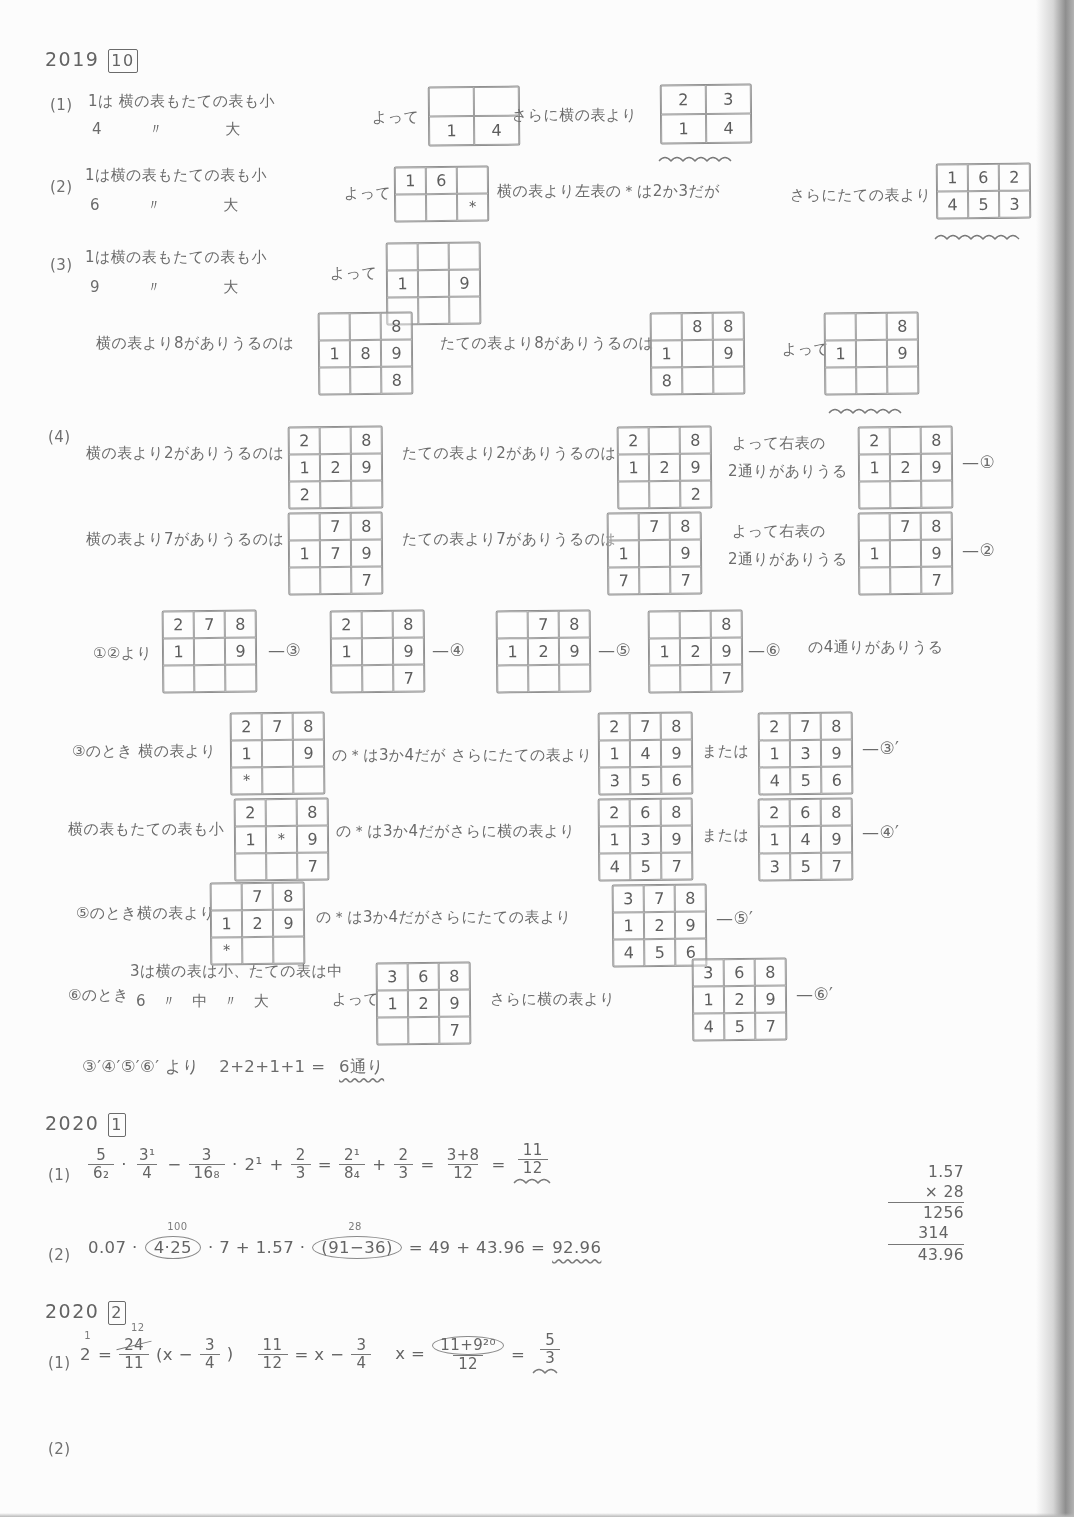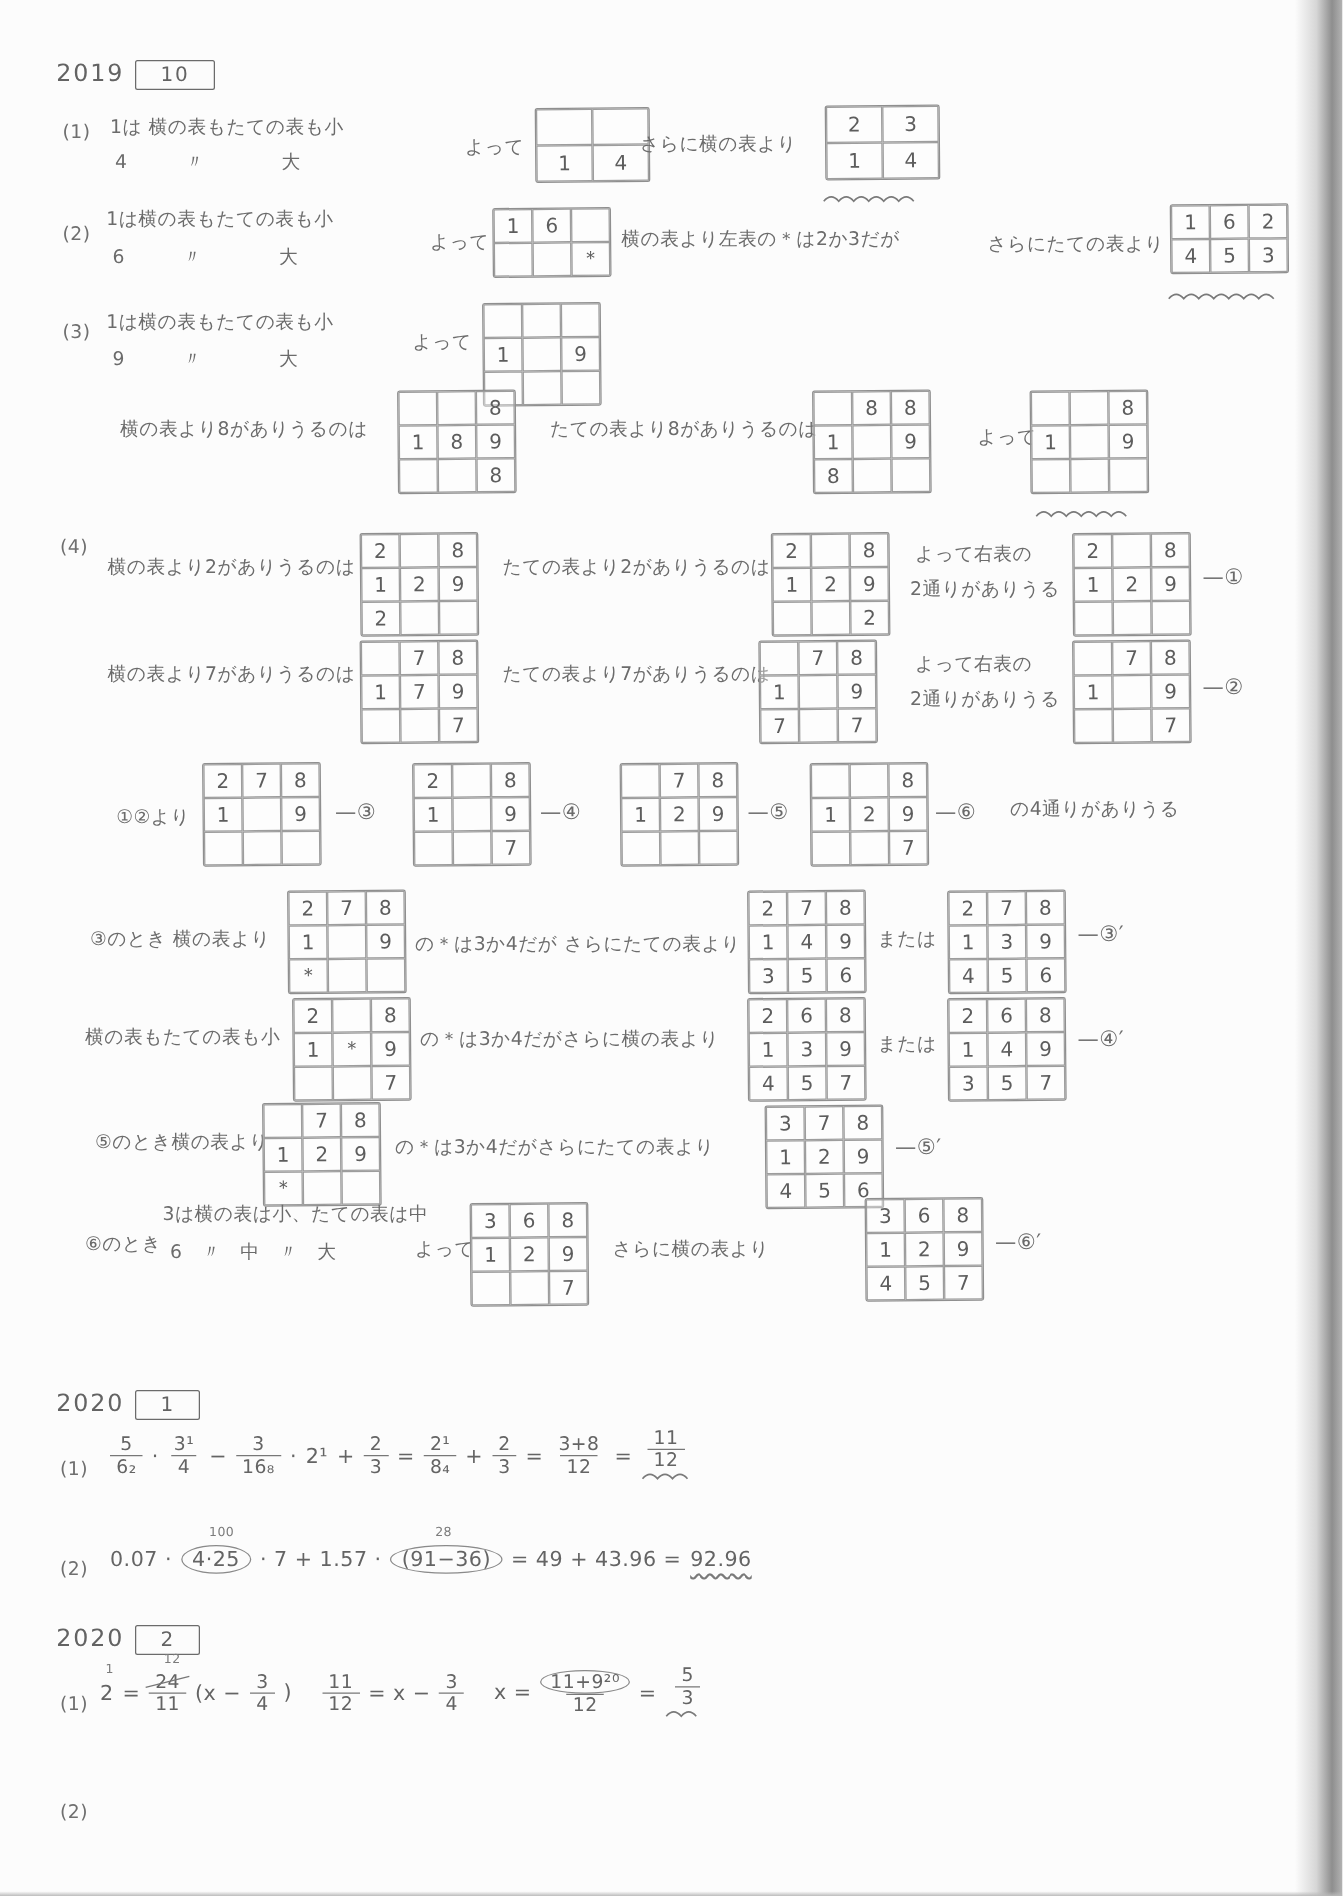--- a/index.html
+++ b/index.html
@@ -1,20 +1,20 @@
 <!DOCTYPE html>
 <html><head>
 <meta charset="utf-8">
 <style>
   html,body{margin:0;padding:0;background:#e9e9e9;}
   .page{position:relative;width:1074px;height:1517px;background:#fcfcfc;
         font-family:"DejaVu Sans",sans-serif;color:#6b6b6b;overflow:hidden;}
   .t{position:absolute;white-space:nowrap;font-size:15px;color:#6b6b6b;letter-spacing:.4px;}
   .hdr{font-size:19px;letter-spacing:1.5px;color:#636363;}
-  .box{display:inline-block;border:1.7px solid #6b6b6b;border-radius:2px;padding:0 19px;margin-left:9px;font-size:16px;line-height:22px;}
+  .box{display:inline-block;border:1.7px solid #6b6b6b;border-radius:2px;padding:0 2px;margin-left:9px;font-size:16px;line-height:22px;}
   .lbl{font-size:15px;color:#6f6f6f;}
   .grid{position:absolute;border:1.4px solid #8f8f8f;border-radius:2px;transform:rotate(-.5deg);background:rgba(255,255,255,.35);}
   .grow{display:flex;}
   .gcell{width:31px;height:27px;border:.8px solid #9d9d9d;display:flex;align-items:center;justify-content:center;
          font-size:16px;color:#5d5d5d;box-sizing:border-box;}
   .g2 .gcell{width:45px;height:29px;}
   .wavy{text-decoration-line:underline;text-decoration-style:wavy;text-decoration-color:#7a7a7a;text-underline-offset:5px;}
   .math{display:flex;align-items:center;gap:7px;font-size:16.5px;color:#646464;}
   .frac{display:inline-flex;flex-direction:column;align-items:center;line-height:1.15;}
   .fn{padding:0 5px;font-size:15px;}
@@ -560,20 +560,25 @@
         <div class="gcell">9</div>
       </div>
       <div class="grow">
         <div class="gcell">4</div>
         <div class="gcell">5</div>
         <div class="gcell">7</div>
       </div>
     </div>
   <div class="t" style="left:796px;top:984px;font-size:17px">—⑥′</div>
 
+  <div class="t" style="left:82px;top:1056px;font-size:16.5px">
+    <span>③′④′⑤′⑥′ より</span>
+    <span style="margin-left:14px">2+2+1+1 =</span>
+    <span class="wavy" style="margin-left:8px">6通り</span>
+  </div>
 
   <div class="t hdr" style="left:45px;top:1112px">
     <span>2020</span><span class="box">1</span>
   </div>
 
   <div class="t lbl" style="left:48px;top:1166px">(1)</div>
   <div class="t math" style="left:88px;top:1142px">
       <span class="frac">
         <span class="fn">5</span>
         <span class="fd">6₂</span>
@@ -613,20 +618,27 @@
       <span class="mv">=</span>
       <span class="frac">
         <span class="fn">11</span>
         <span class="fd">12</span>
         <svg width="40" height="9">
           <path d="M1 5 q6 -7 12 0 q6 -7 12 0 q6 -7 12 0" fill="none" stroke="#7a7a7a" stroke-width="1.3"></path>
         </svg>
       </span>
     </div>
 
+  <div class="t mult" style="left:888px;top:1162px">
+    <div>1.57</div>
+    <div class="mrule">×  28</div>
+    <div>1256</div>
+    <div class="mrule mshift">314</div>
+    <div>43.96</div>
+  </div>
 
   <div class="t lbl" style="left:48px;top:1246px">(2)</div>
   <div class="t math" style="left:88px;top:1236px">
       <span class="mv">0.07 ·</span>
       <span class="annwrap">
         <span class="ann">100</span>
         <span class="mv circle">4·25</span>
       </span>
       <span class="mv">· 7 + 1.57 ·</span>
       <span class="annwrap">

